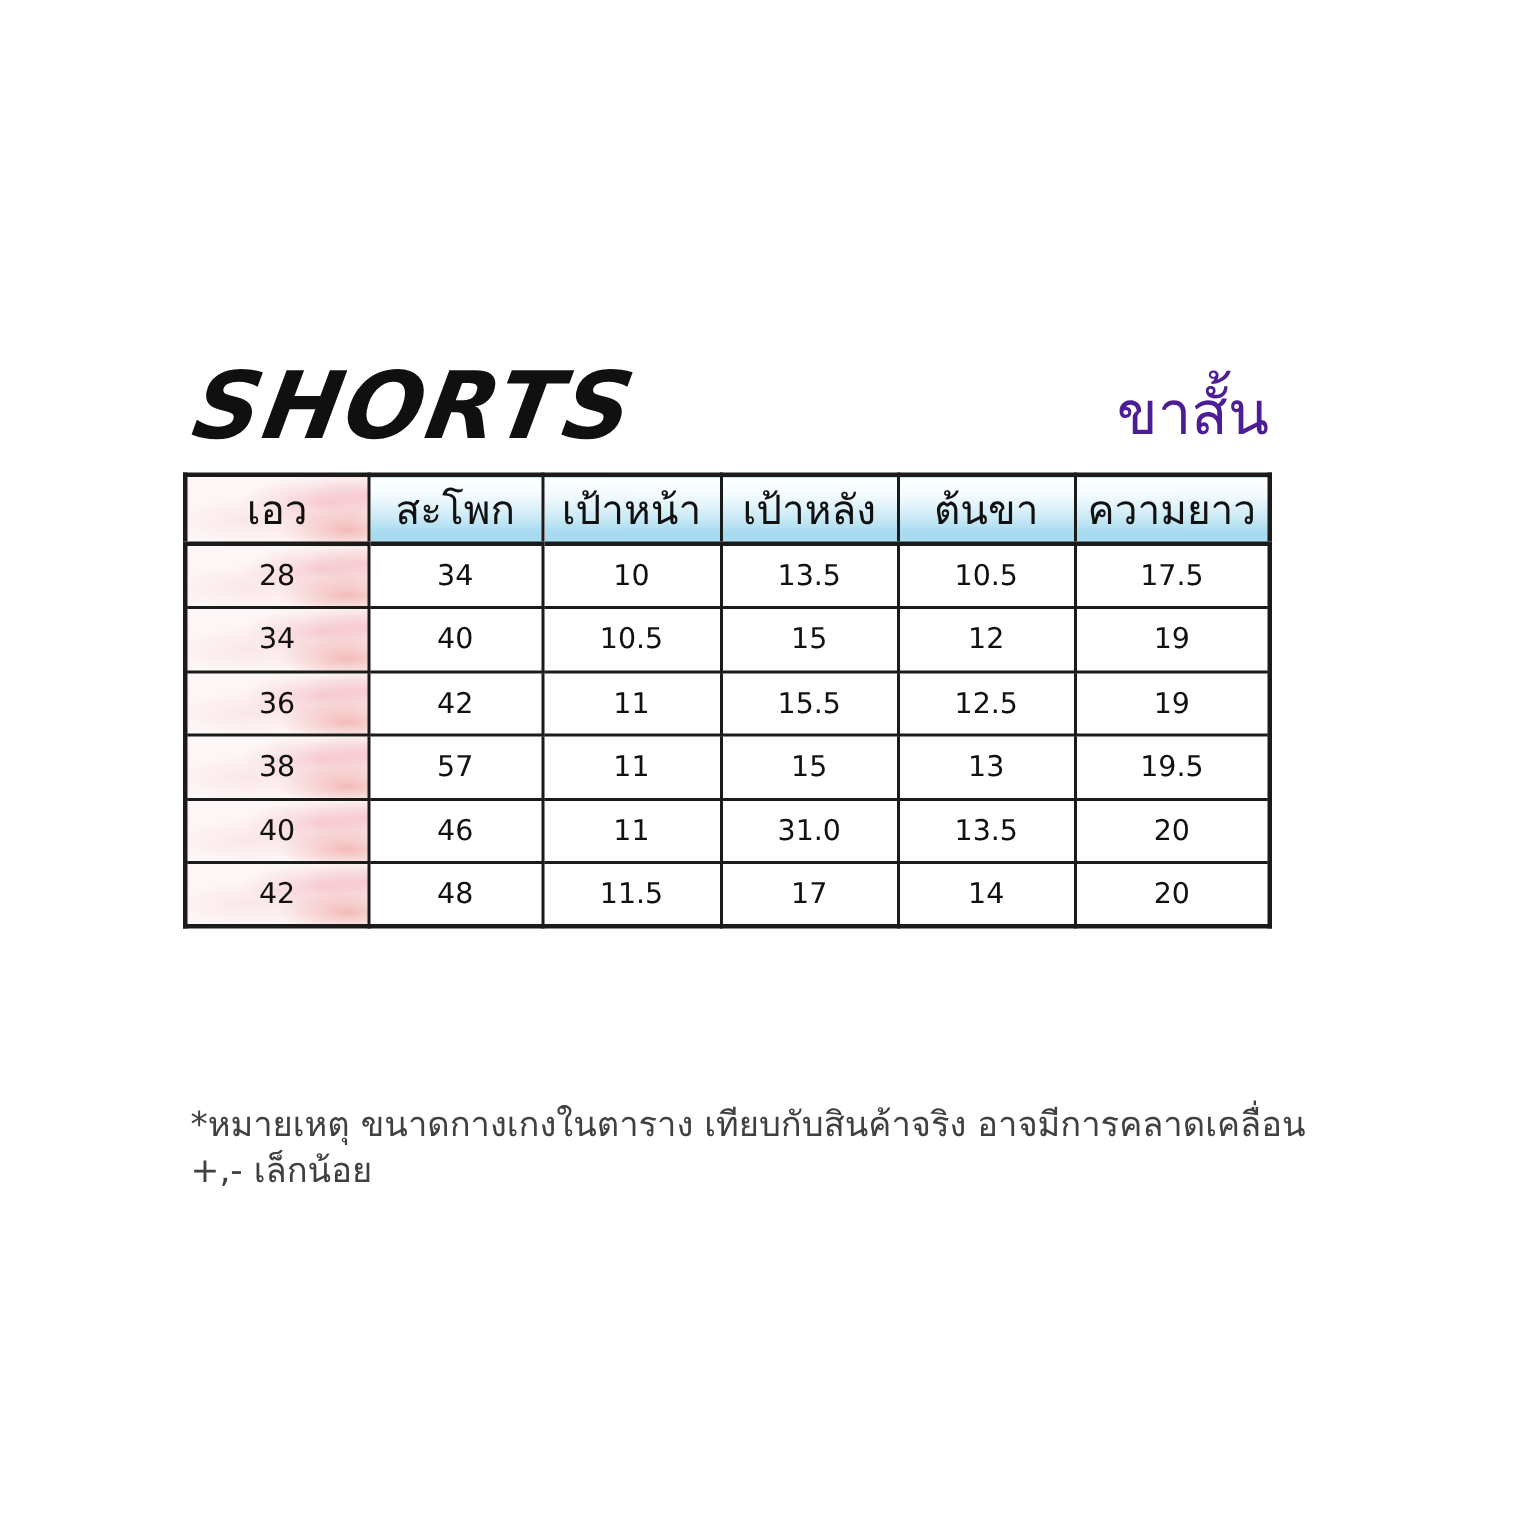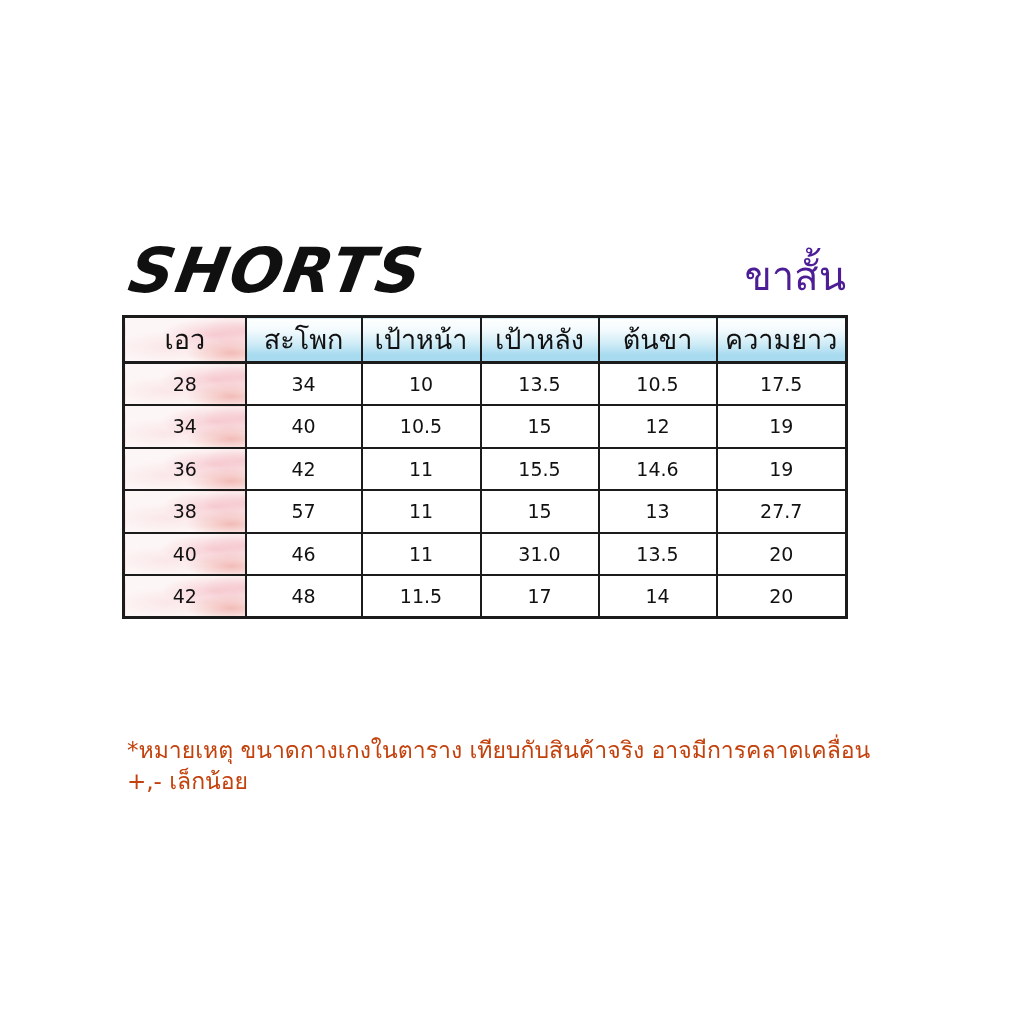--- a/index.html
+++ b/index.html
@@ -84,21 +84,21 @@
 
   
   .footnote {
     position: absolute;
     left: 127px;
     top: 735px;
     width: 780px;
     margin: 0;
     font-size: 23px;
     line-height: 1.35;
-    color: #c2410c;
+    color: #404040;
   }
 </style>
 </head>
 <body>
 
 <div class="canvas">
 
   <h1 class="title">SHORTS</h1>
   <h2 class="subtitle">ขาสั้น</h2>
 
@@ -136,30 +136,30 @@
         <td>10.5</td>
         <td>15</td>
         <td>12</td>
         <td>19</td>
       </tr>
       <tr>
         <td class="pink-wash">36</td>
         <td>42</td>
         <td>11</td>
         <td>15.5</td>
-        <td>14.6</td>
+        <td>12.5</td>
         <td>19</td>
       </tr>
       <tr>
         <td class="pink-wash">38</td>
         <td>57</td>
         <td>11</td>
         <td>15</td>
         <td>13</td>
-        <td>27.7</td>
+        <td>19.5</td>
       </tr>
       <tr>
         <td class="pink-wash">40</td>
         <td>46</td>
         <td>11</td>
         <td>31.0</td>
         <td>13.5</td>
         <td>20</td>
       </tr>
       <tr>

